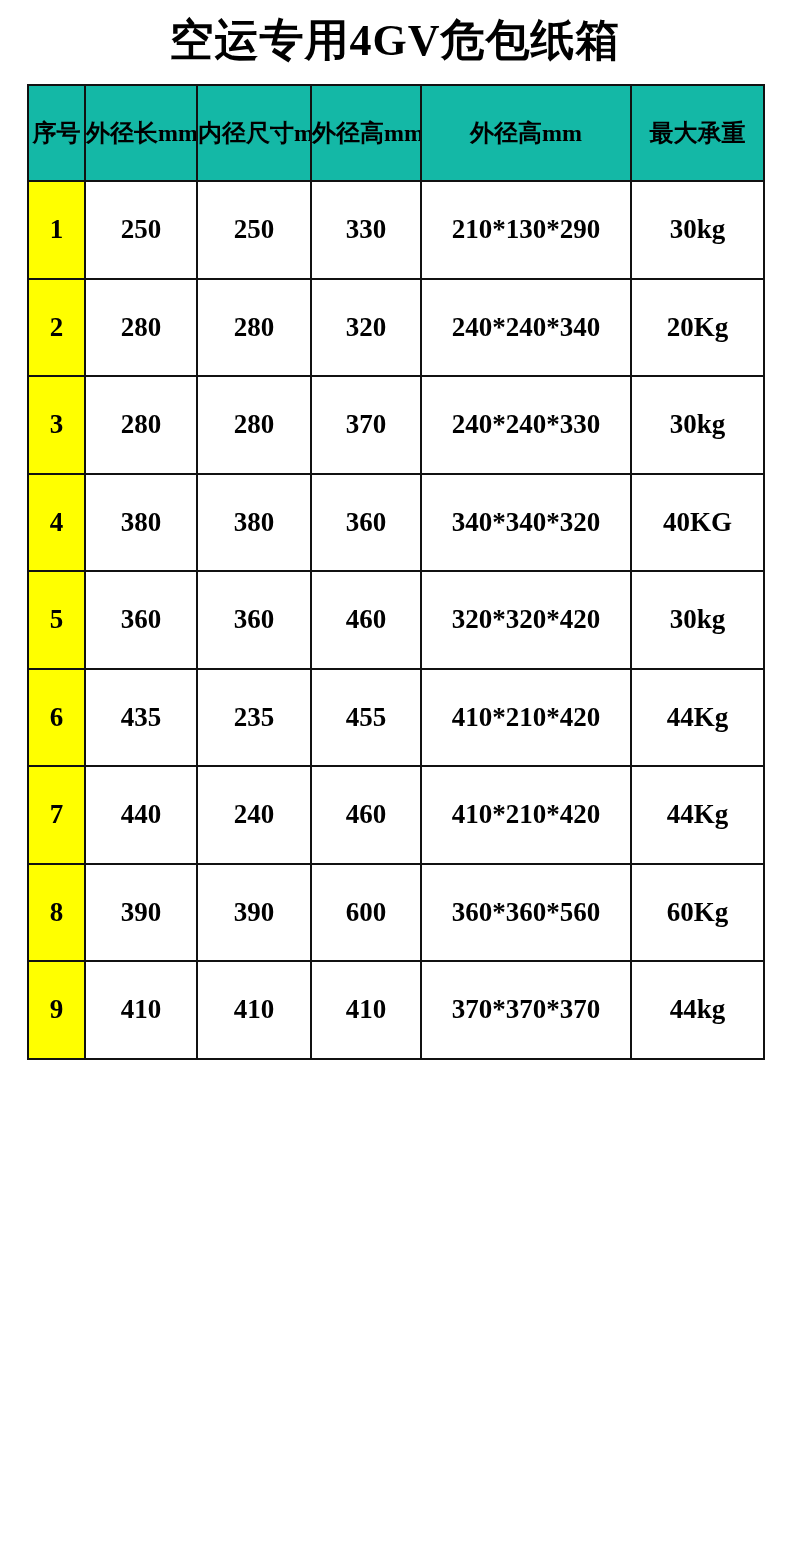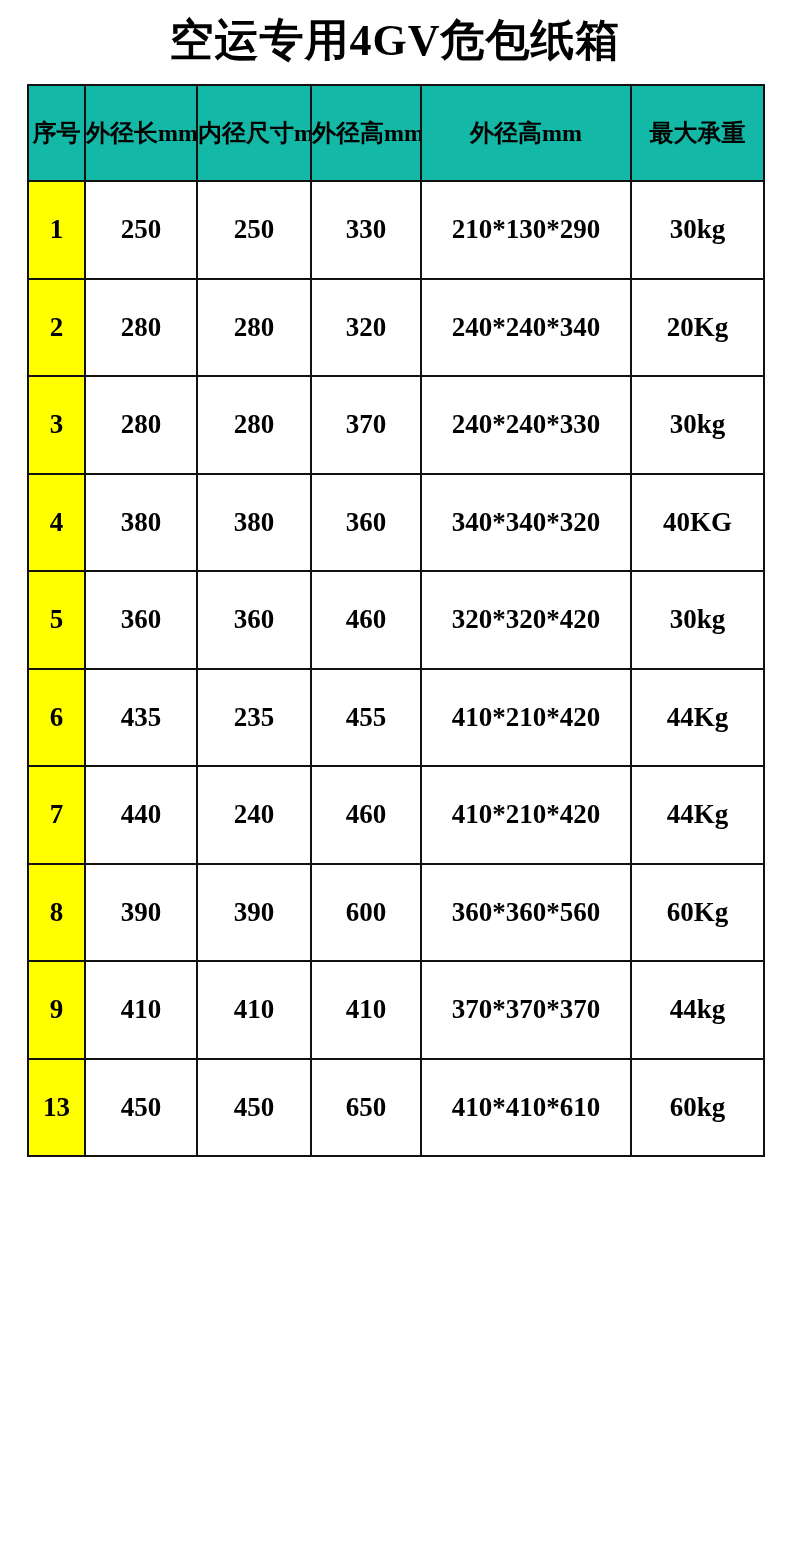--- a/index.html
+++ b/index.html
@@ -155,22 +155,14 @@
         <td>60Kg</td>
       </tr>
       <tr>
         <td class="num-col">9</td>
         <td>410</td>
         <td>410</td>
         <td>410</td>
         <td>370*370*370</td>
         <td>44kg</td>
       </tr>
-      <tr>
-        <td class="num-col">13</td>
-        <td>450</td>
-        <td>450</td>
-        <td>650</td>
-        <td>410*410*610</td>
-        <td>60kg</td>
-      </tr>
     </tbody>
 </table>
 
 </body></html>

